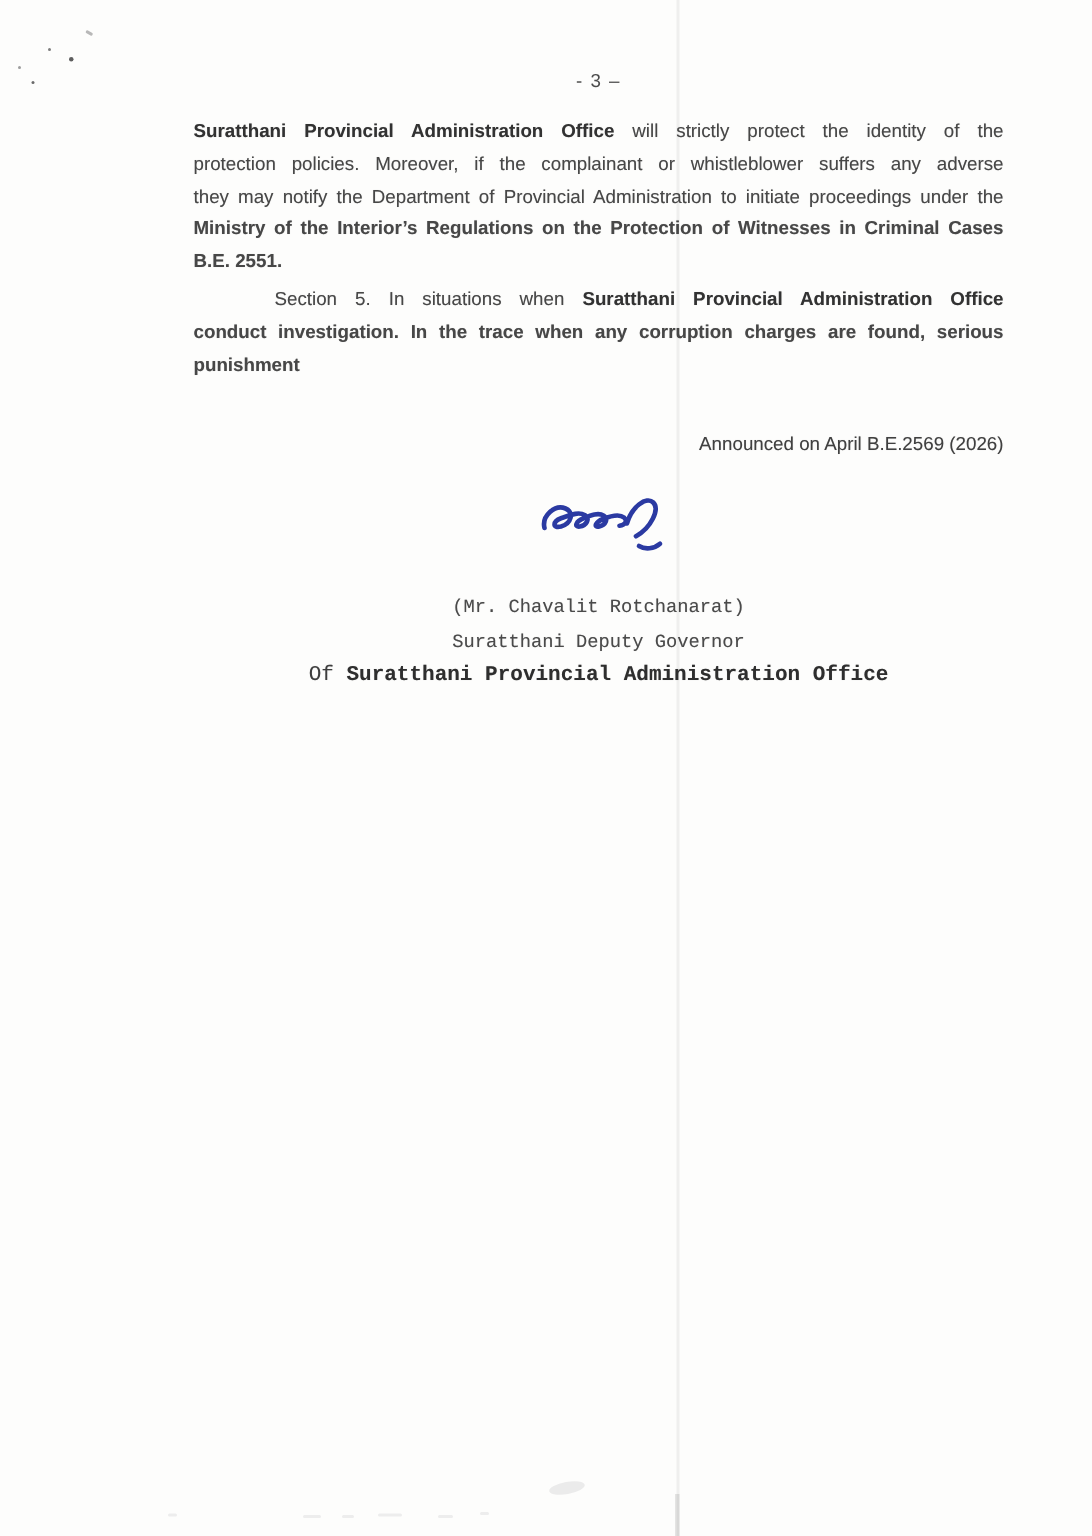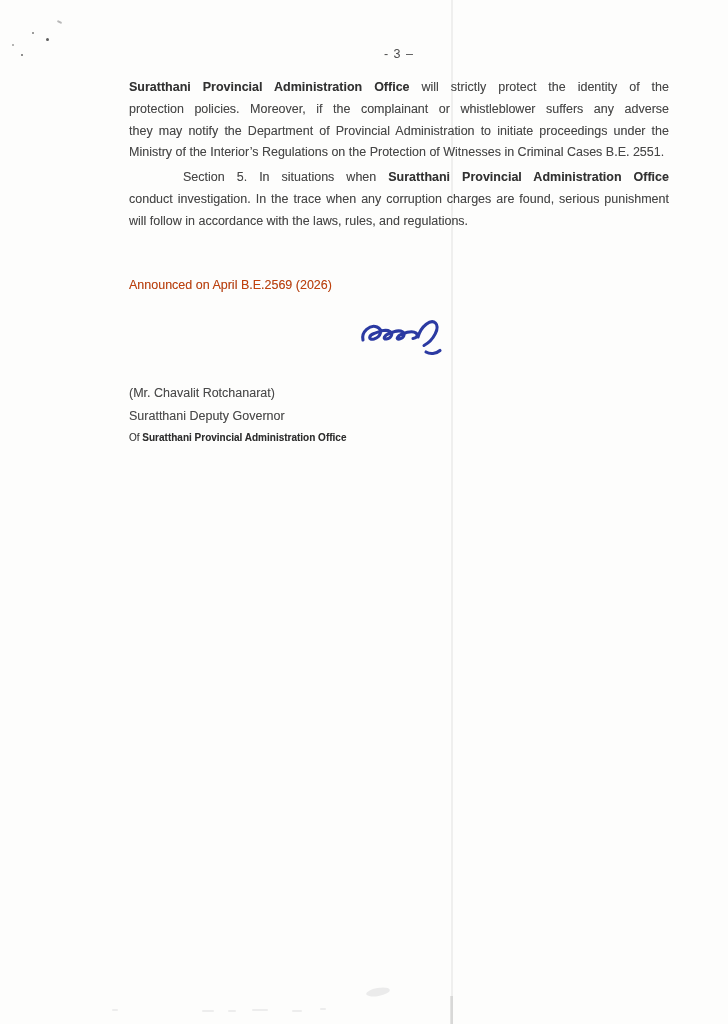--- a/index.html
+++ b/index.html
@@ -57,41 +57,42 @@
   .content {
     position: absolute;
     left: 129px; top: 77px; width: 540px;
     font-size: 12.5px;
     line-height: 21.8px;
     text-shadow: 0 0 0.5px rgba(70,70,70,0.35);
   }
   .para { }
   .para2 { margin-top: 3px; }
   .line { text-align: justify; text-align-last: justify; }
-  .para .line:last-child { text-align-last: left; }
+  .para .line:last-child { text-align-last: left; font-weight: bold; }
   .para2 .line:first-child { text-indent: 54px; }
   .b { font-weight: 700; color: #323232; margin-top: 32px; }
 
   .announce {
-    margin-top: 42px;
-    text-align: left;
-    color: #c2410c;
+    margin-top: 32px;
+    text-align: right;
+    color: #404040;
   }
   .sig {
     display: block;
     margin: 20px auto 0;
     transform: translateX(4px);
   }
   .sign-line {
-    text-align: left;
+    text-align: center;
     line-height: 22.4px;
     color: #4a4a4a;
+    font-family: Liberation Mono, monospace;
   }
   .sign-line.first { margin-top: 18px; }
-  .sign-line.office { font-size: 10px; color: #3e3e3e; }
+  .sign-line.office { font-size: 14px; color: #3e3e3e; }
   .sign-line.office .b { color: #2e2e2e; }
 </style>
 </head>
 <body>
 
 <div class="page">
 
   <div class="crease"></div>
   <div class="crease-tip"></div>
 
@@ -116,21 +117,20 @@
     <div class="para para1">
         <div class="line"><span class="b">Suratthani Provincial Administration Office</span><span> will strictly protect the identity of the</span></div>
         <div class="line"><span>protection policies. Moreover, if the complainant or whistleblower suffers any adverse</span></div>
         <div class="line"><span>they may notify the Department of Provincial Administration to initiate proceedings under the</span></div>
         <div class="line"><span>Ministry of the Interior’s Regulations on the Protection of Witnesses in Criminal Cases B.E. 2551.</span></div>
       </div>
 
     <div class="para para2">
         <div class="line"><span>Section 5. In situations when </span><span class="b">Suratthani Provincial Administration Office</span></div>
         <div class="line"><span>conduct investigation. In the trace when any corruption charges are found, serious punishment</span></div>
-        <div class="line"><span>will follow in accordance with the laws, rules, and regulations.</span></div>
       </div>
 
     <div class="announce">Announced on April B.E.2569 (2026)</div>
 
     <svg class="sig" width="96" height="48" viewBox="0 0 96 48">
       <g fill="none" stroke-width="3.1" stroke-linecap="round" stroke-linejoin="round" stroke="#2b3aa2">
         <path d="M8,24 C6,16 15,8 22,11 C28,13.5 26,21 19,23 C13,24.5 13.5,19.5 19,17.5 C26,15 31,13 35,15.5 C38.5,17.8 36,22.5 31.5,23 C27.5,23.5 29,19.5 34,17.5 C39,15.5 44,13.5 47.5,15.8 C50.5,17.8 49,22 44.5,23 C40.5,23.8 42,20 47,18 C52,16 58,14.5 61,17 C63.5,19 62,22 58,22.5"></path>
         <path d="M63,21 C66,10 76,2.5 80.5,7 C85,11.5 79,24 69,29.5"></path>
         <path d="M71,36 C75,38.5 81,38 85,34.5"></path>
       </g>

